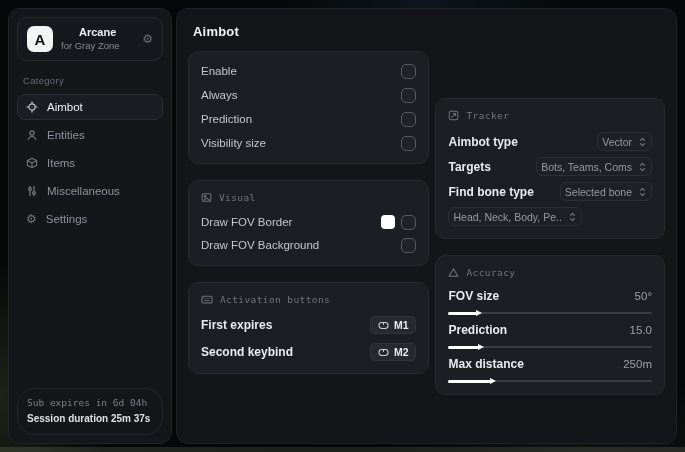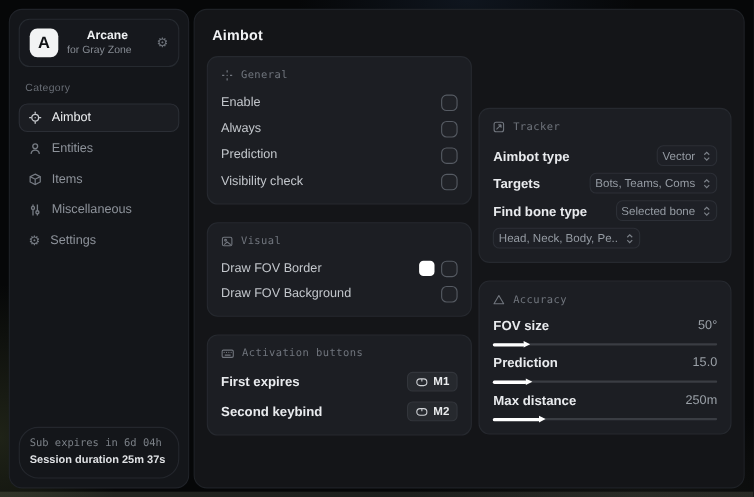--- a/index.html
+++ b/index.html
@@ -209,44 +209,35 @@
 <main class="content">
   <div class="content-header">
     <h1 class="page-title">Aimbot</h1>
   </div>
 
   <div class="columns">
 
     <div class="col col-left">
 
       <section class="card">
-        <div class="card-head">
-          <span class="icn">
-            <svg width="11" height="11" viewBox="0 0 12 12" fill="none" stroke="currentColor" stroke-width="1.2">
-                <circle cx="6" cy="6" r="0.7" fill="currentColor" stroke="none"></circle>
-                <path d="M6 1v2.2M6 8.8V11M1 6h2.2M8.8 6H11"></path>
-              </svg>
-          </span>
-          <span>General</span>
-        </div>
         <div class="rows gap8">
           <div class="row">
             <span class="row-label">Enable</span>
             <span class="checkbox"></span>
           </div>
           <div class="row">
             <span class="row-label">Always</span>
             <span class="checkbox"></span>
           </div>
           <div class="row">
             <span class="row-label">Prediction</span>
             <span class="checkbox"></span>
           </div>
           <div class="row">
-            <span class="row-label">Visibility check</span>
+            <span class="row-label">Visibility size</span>
             <span class="checkbox"></span>
           </div>
         </div>
       </section>
 
       <section class="card">
         <div class="card-head">
           <span class="icn">
             <svg width="11" height="11" viewBox="0 0 12 12" fill="none" stroke="currentColor" stroke-width="1.1">
                 <rect x="1.3" y="1.8" width="9.4" height="8.4" rx="1.5"></rect>

